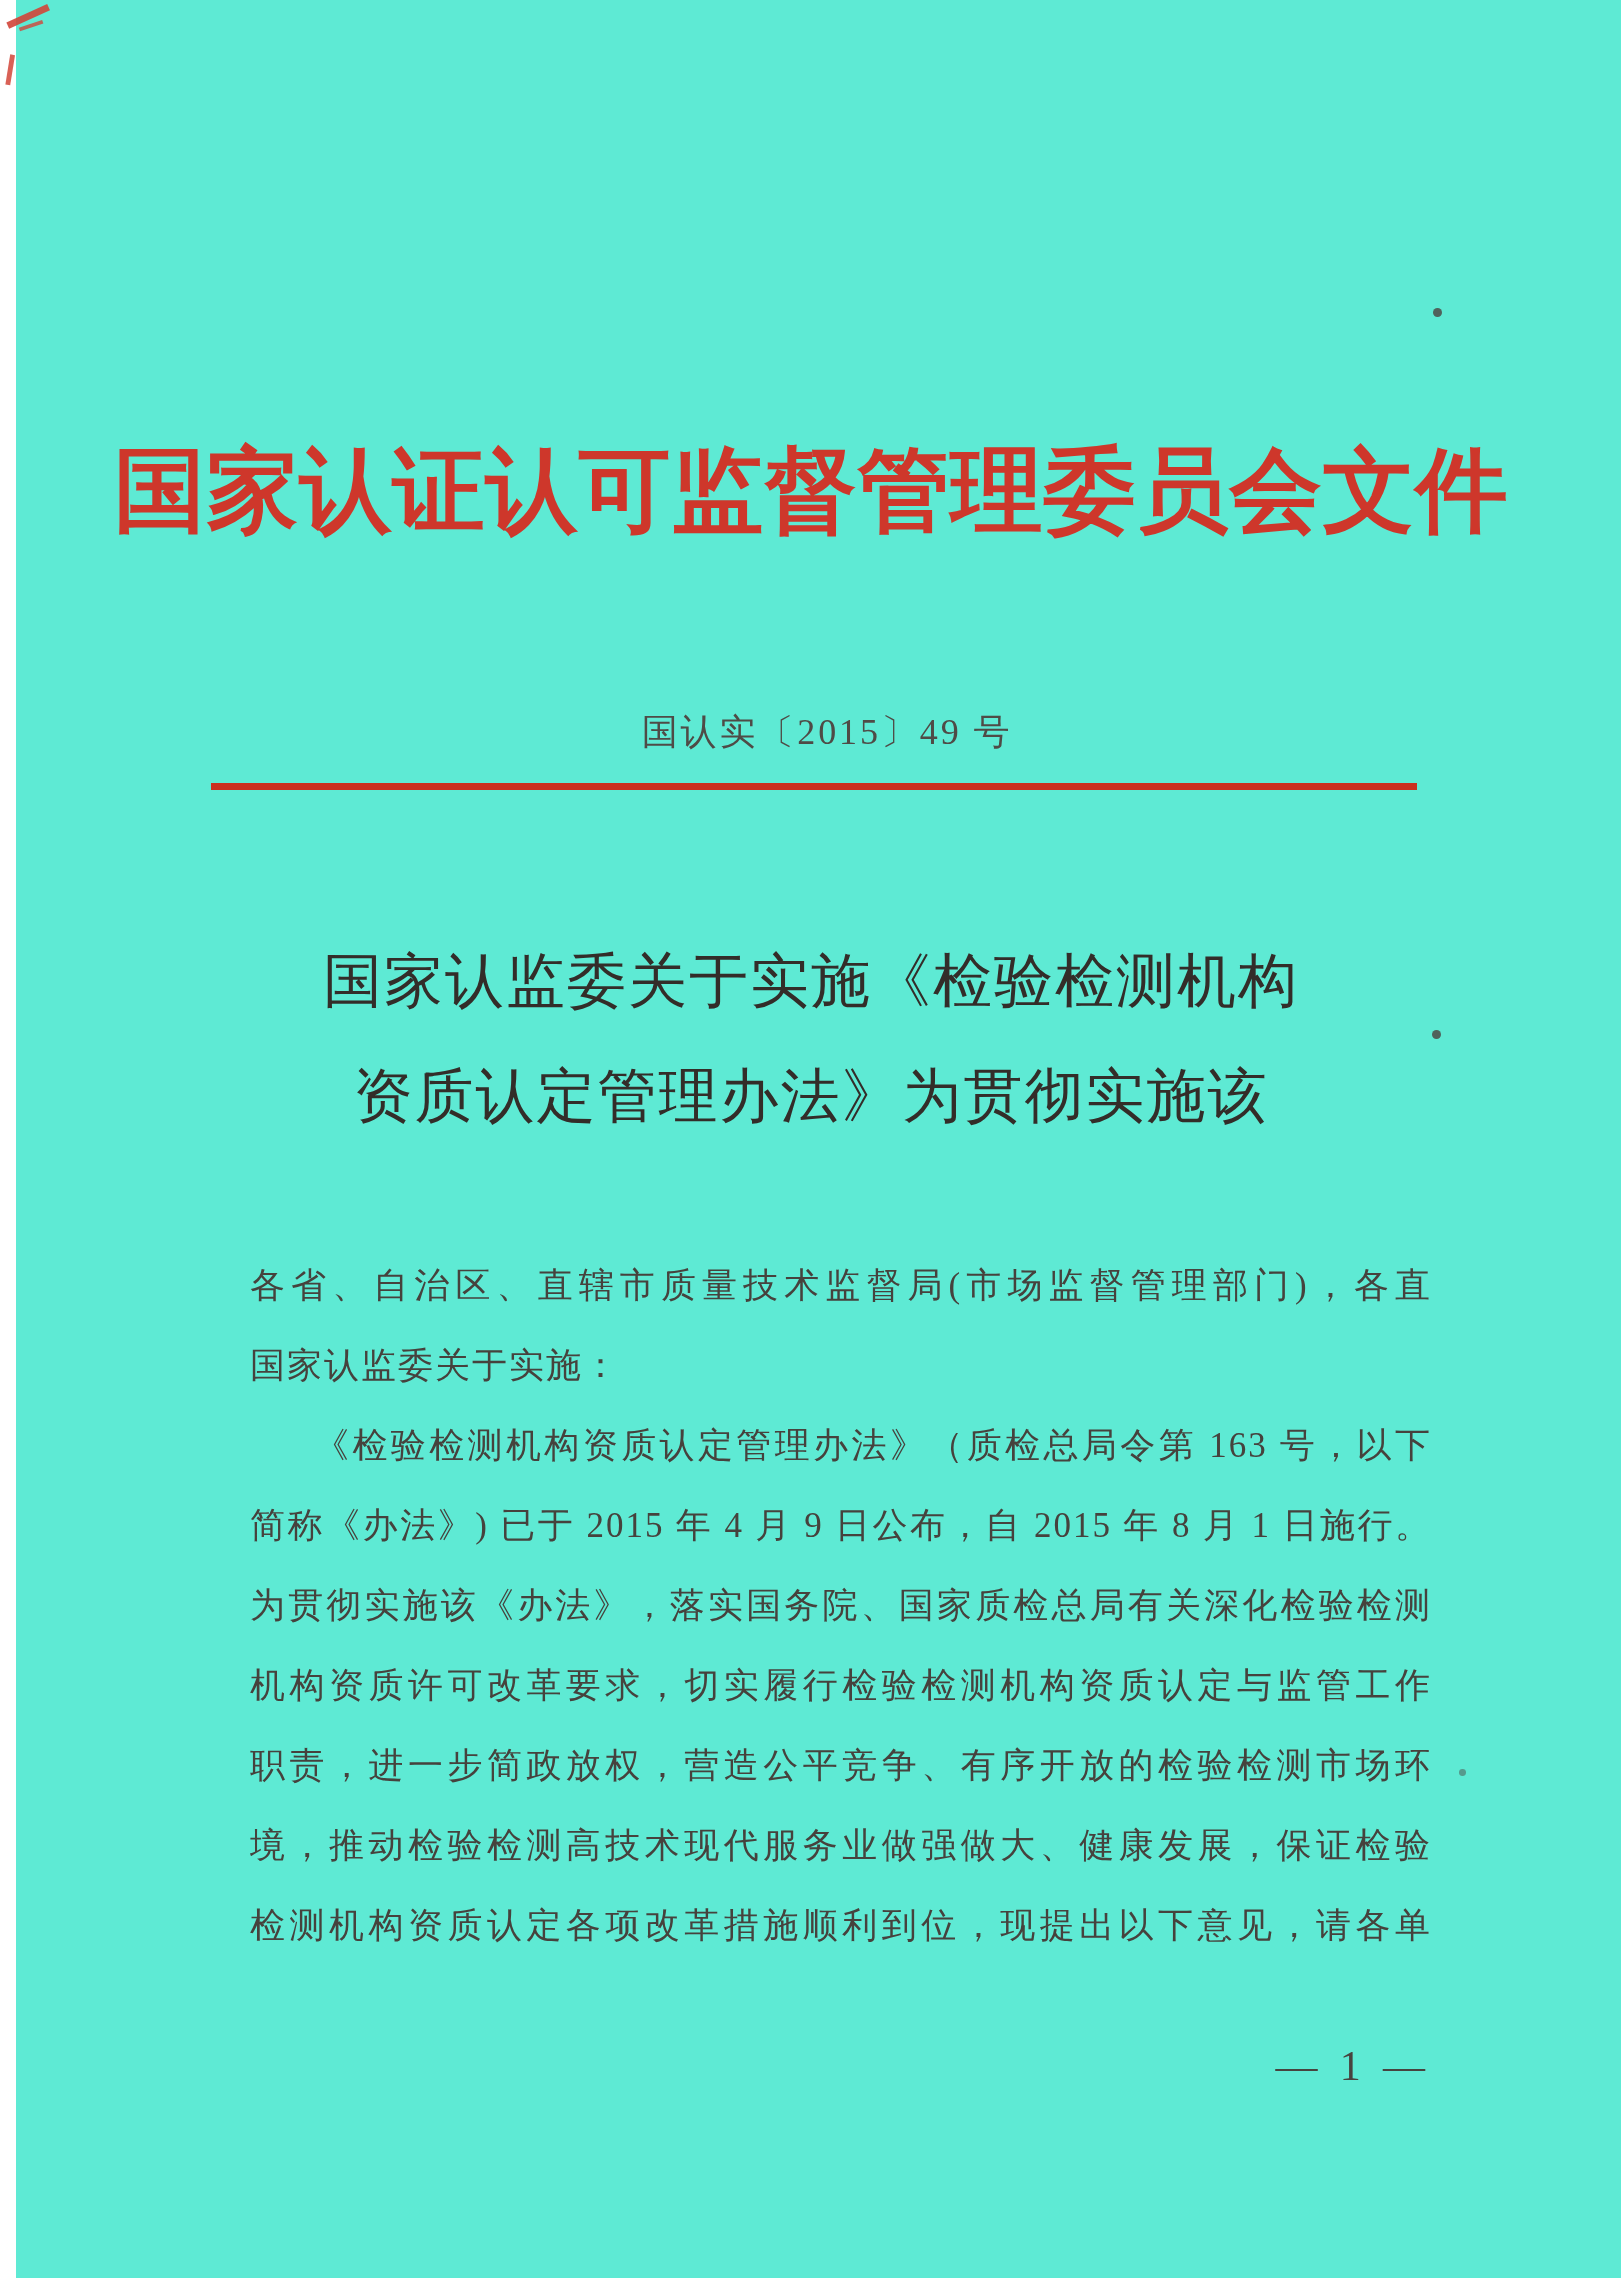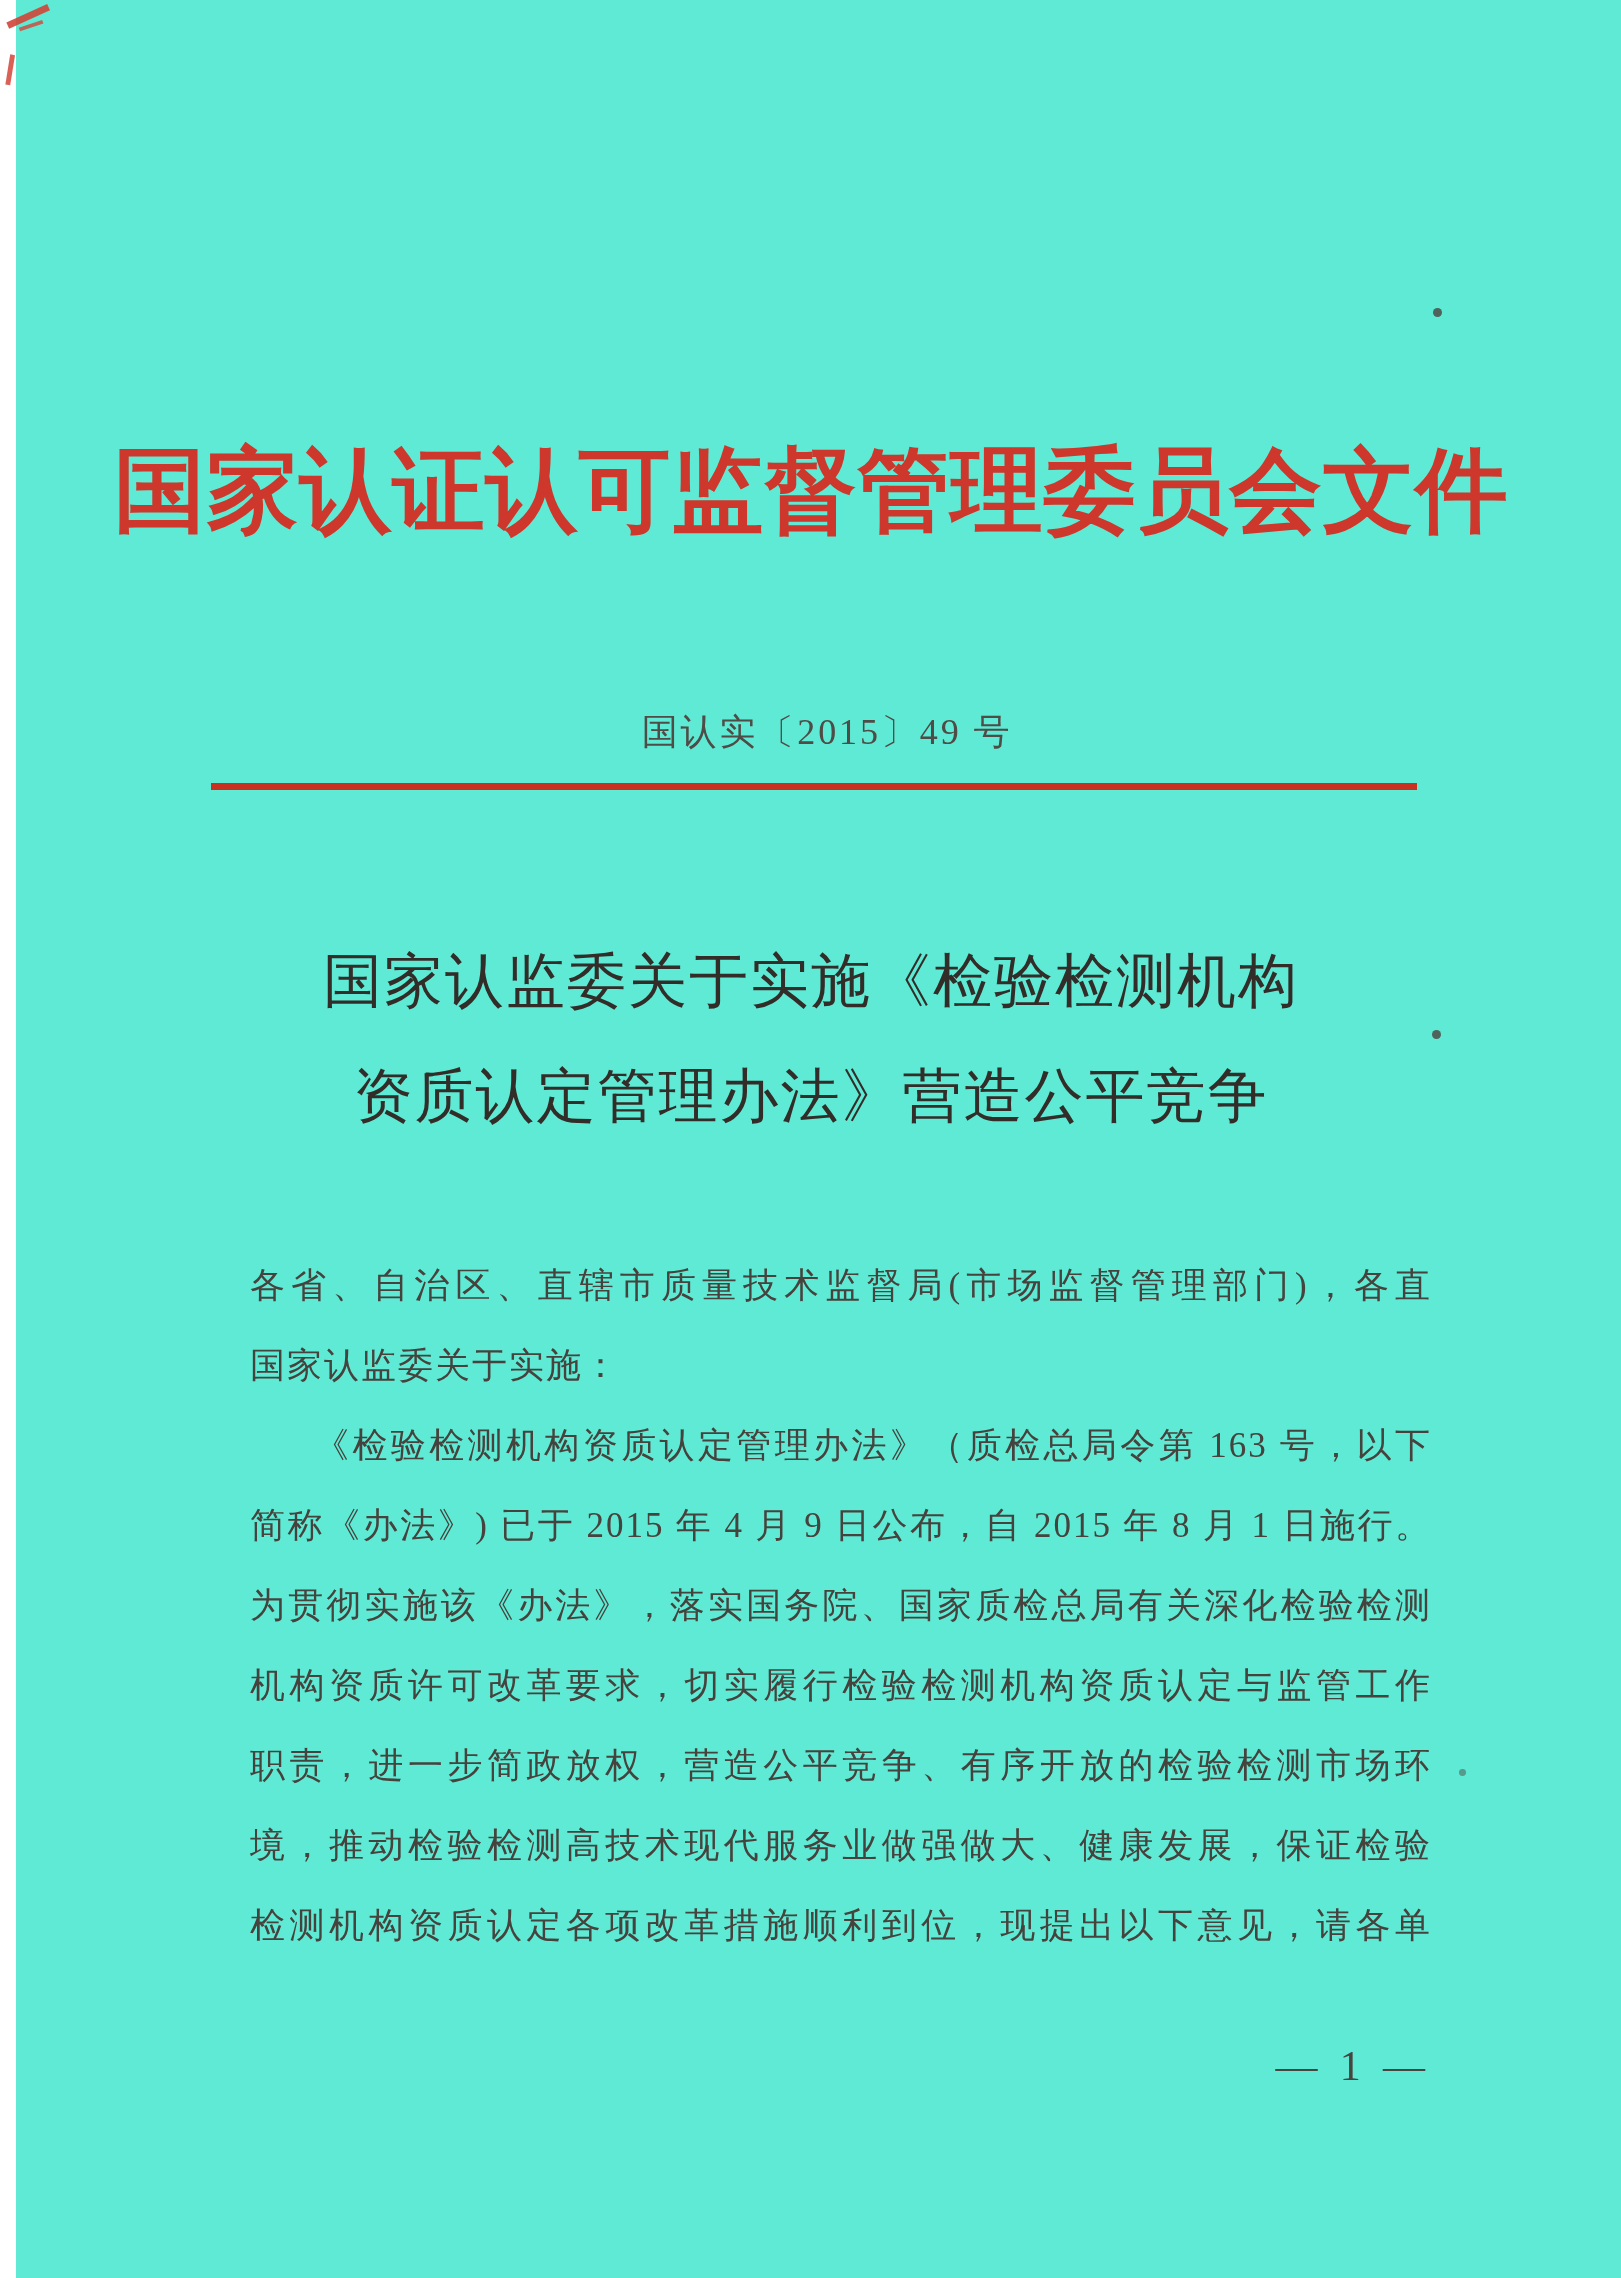--- a/index.html
+++ b/index.html
@@ -127,21 +127,21 @@
   </svg>
 
   <div class="banner-title">国家认证认可监督管理委员会文件</div>
 
   <div class="doc-number">国认实〔2015〕49 号</div>
 
   <div class="red-rule"></div>
 
   <div class="doc-title line1">国家认监委关于实施《检验检测机构</div>
 
-  <div class="doc-title line2">资质认定管理办法》营造公平竞争</div>
+  <div class="doc-title line2">资质认定管理办法》为贯彻实施该</div>
 
   <div class="body-block">
     <div class="body-line">各省、自治区、直辖市质量技术监督局(市场监督管理部门)，各直</div>
     <div class="body-line no-justify">国家认监委关于实施：</div>
     <div class="body-line indent">《检验检测机构资质认定管理办法》（质检总局令第 163 号，以下</div>
     <div class="body-line">简称《办法》) 已于 2015 年 4 月 9 日公布，自 2015 年 8 月 1 日施行。</div>
     <div class="body-line">为贯彻实施该《办法》，落实国务院、国家质检总局有关深化检验检测</div>
     <div class="body-line">机构资质许可改革要求，切实履行检验检测机构资质认定与监管工作</div>
     <div class="body-line">职责，进一步简政放权，营造公平竞争、有序开放的检验检测市场环</div>
     <div class="body-line">境，推动检验检测高技术现代服务业做强做大、健康发展，保证检验</div>

